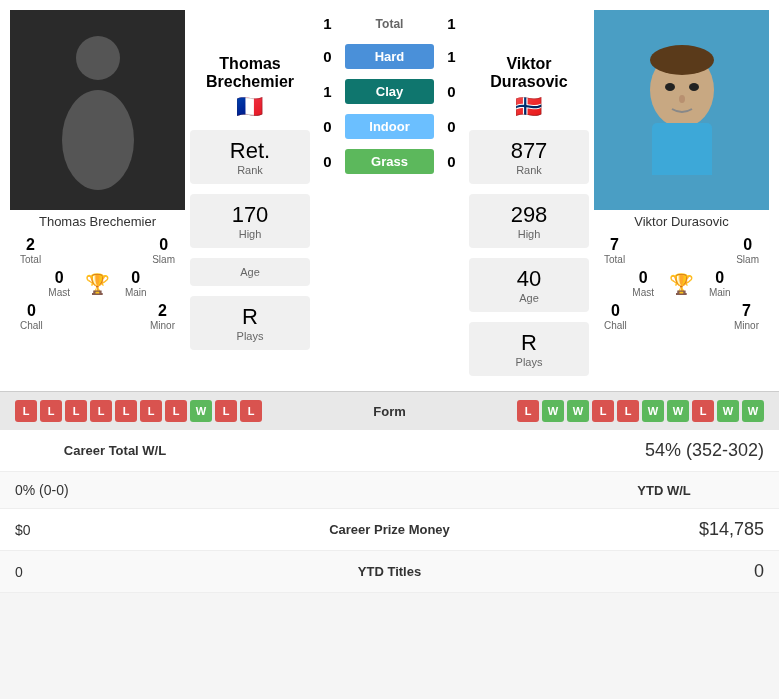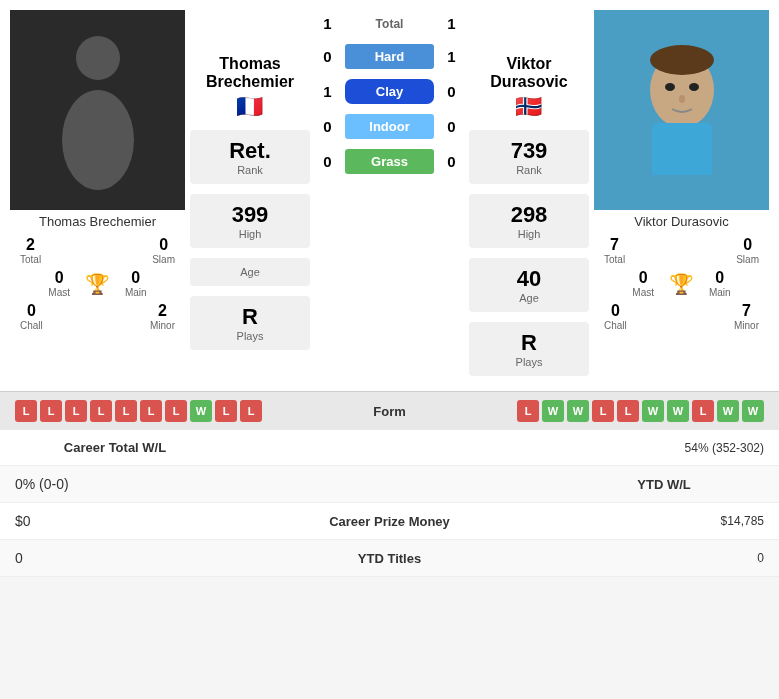--- a/index.html
+++ b/index.html
@@ -40,21 +40,21 @@
       flex: 1;
       text-align: center;
       padding: 5px 0;
       border-radius: 3px;
       color: #fff;
       font-weight: bold;
       font-size: 13px;
       margin: 0 5px;
     }
     .surface-badge.hard { background: #4a90d9; }
-    .surface-badge.clay { background: #1d4ed8; border-radius: 7px; }
+    .surface-badge.clay { background: #0f766e; }
     .surface-badge.indoor { background: #6bbfff; }
     .surface-badge.grass { background: #5cb85c; }
 
     
     .form-section {
       background: #e8e8e8;
       padding: 8px 15px;
       display: flex;
       align-items: center;
       justify-content: space-between;
@@ -105,21 +105,21 @@
     .stats-row .center-label {
       width: 200px;
       text-align: center;
       font-size: 13px;
       font-weight: bold;
       color: #333;
     }
     .stats-row .right-val {
       flex: 1;
       text-align: right;
-      font-size: 12px;
+      font-size: 18px;
       color: #333;
     }
 
     .top-section {
       display: flex;
       align-items: flex-start;
       padding: 10px;
       gap: 5px;
     }
 
@@ -156,21 +156,21 @@
     .big-stat-box {
       background: #f0f0f0;
       border-radius: 4px;
       text-align: center;
       padding: 8px;
       margin: 5px 0;
       width: 100%;
     }
     .big-stat-box .bsv {
       font-size: 22px;
-      font-weight: bold;
+      font-weight: normal;
     }
     .big-stat-box .bsl {
       font-size: 11px;
       color: #666;
     }
 
     .center-col {
       flex: 1;
       display: flex;
       flex-direction: column;
@@ -244,21 +244,21 @@
     <div style="width:120px; flex-shrink:0; display:flex; flex-direction:column; align-items:stretch; margin-top: 45px;">
       <div class="name-flag-box">
         <div class="pname" style="font-size:16px;">Thomas Brechemier</div>
         <div style="font-size:22px; margin-top:3px;">🇫🇷</div>
       </div>
       <div class="big-stat-box">
         <div class="bsv">Ret.</div>
         <div class="bsl">Rank</div>
       </div>
       <div class="big-stat-box">
-        <div class="bsv">399</div>
+        <div class="bsv">170</div>
         <div class="bsl">High</div>
       </div>
       <div class="big-stat-box">
         <div class="bsl">Age</div>
       </div>
       <div class="big-stat-box">
         <div class="bsv">R</div>
         <div class="bsl">Plays</div>
       </div>
     </div>
@@ -295,21 +295,21 @@
         <span class="surface-score">0</span>
       </div>
     </div>
 
     <div style="width:120px; flex-shrink:0; display:flex; flex-direction:column; align-items:stretch; margin-top: 45px;">
       <div class="name-flag-box">
         <div class="pname" style="font-size:16px;">Viktor Durasovic</div>
         <div style="font-size:22px; margin-top:3px;">🇳🇴</div>
       </div>
       <div class="big-stat-box">
-        <div class="bsv">739</div>
+        <div class="bsv">877</div>
         <div class="bsl">Rank</div>
       </div>
       <div class="big-stat-box">
         <div class="bsv">298</div>
         <div class="bsl">High</div>
       </div>
       <div class="big-stat-box">
         <div class="bsv">40</div>
         <div class="bsl">Age</div>
       </div>

